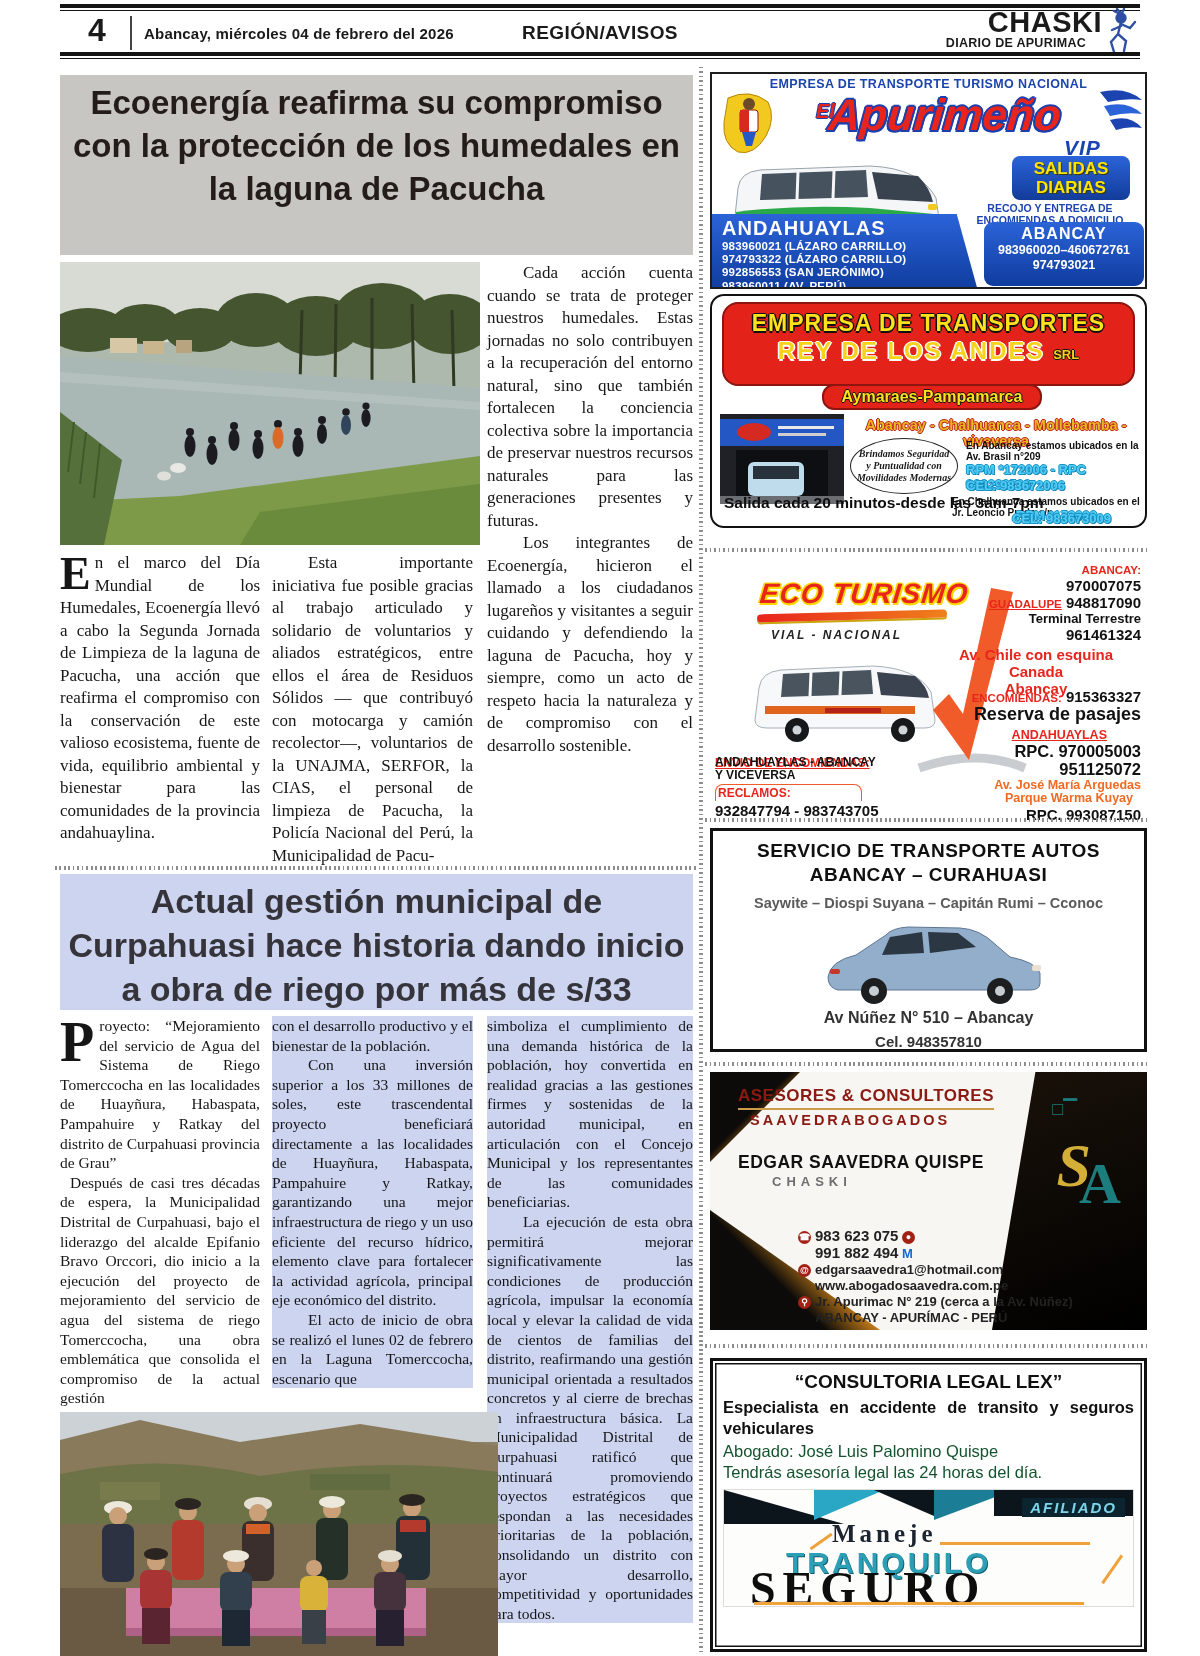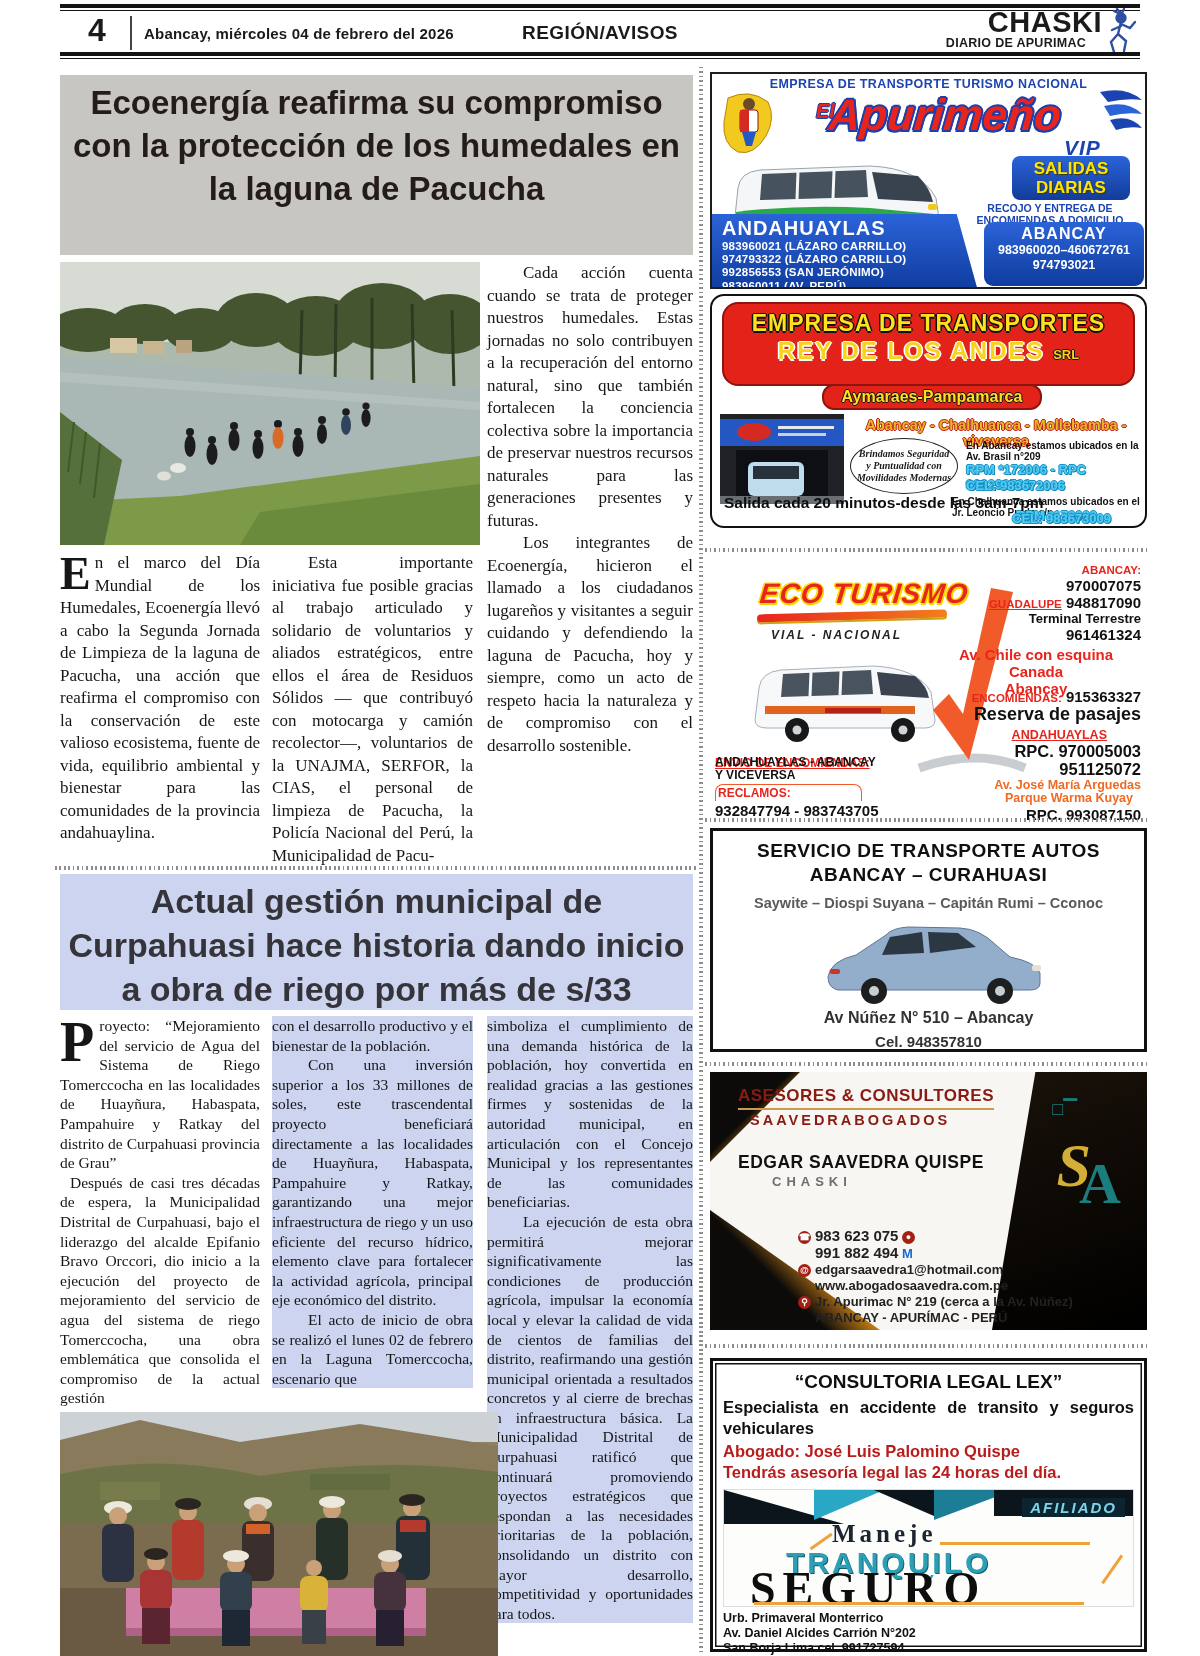--- a/index.html
+++ b/index.html
@@ -114,21 +114,21 @@
   .icn{display:inline-block;width:13px;height:13px;border-radius:50%;background:#a32014;color:#fff;font-size:9px;text-align:center;line-height:13px;margin-right:4px;vertical-align:1px;}
   .mov{color:#1767d2;font-weight:900;}
   .ad5-S{position:absolute;right:56px;top:58px;color:#d4af37;font-family:"Liberation Serif",serif;font-size:62px;font-style:italic;font-weight:700;}
   .ad5-A{position:absolute;right:26px;top:78px;color:#1b7d7d;font-family:"Liberation Serif",serif;font-size:58px;font-weight:700;}
   .ad5-col{position:absolute;right:70px;top:26px;color:#1b7d7d;font-size:18px;}
 
   
   .ad6{left:710px;top:1358px;width:437px;height:294px;border:3px solid #111;box-shadow:inset 0 0 0 2px #fff,inset 0 0 0 3.5px #111;padding:8px 10px;}
   .ad6-title{text-align:center;font-size:19px;font-weight:900;color:#101010;margin-top:2px;}
   .ad6-l1{font-size:16.5px;font-weight:900;color:#101010;text-align:justify;line-height:21px;margin-top:4px;}
-  .bluetxt{color:#b91c1c;font-weight:700;}
+  .bluetxt{color:#14532d;font-weight:400;}
   .ad6-banner{position:relative;margin-top:6px;height:116px;background:#fdfdfb;overflow:hidden;border:1px solid #ddd;}
   .tri{position:absolute;top:0;width:0;height:0;}
   .afiliado{position:absolute;right:8px;top:8px;background:#0c2430;color:#7fd4e8;font-size:15px;font-weight:900;font-style:italic;letter-spacing:2px;padding:1px 8px;
     text-shadow:0 0 1px #0a3a4a;}
   .maneje{position:absolute;left:108px;top:30px;font-family:"Liberation Serif",serif;font-size:25px;font-weight:700;color:#1c2430;letter-spacing:4px;}
   .tranquilo{position:absolute;left:62px;top:56px;color:#2a9fb5;font-size:30px;font-weight:900;letter-spacing:3px;text-shadow:1px 1px 0 #16606e;}
   .ylet{position:absolute;left:198px;top:82px;color:#2a9fb5;font-size:18px;font-weight:900;}
   .seguro{position:absolute;left:26px;top:72px;font-family:"Liberation Serif",serif;font-size:46px;font-weight:900;color:#0d0d0d;letter-spacing:7px;}
   .oline{position:absolute;height:2.5px;background:#f0a23a;}
   .ad6-addr{font-size:12.5px;font-weight:800;line-height:15px;color:#111;margin-top:4px;}
@@ -560,20 +560,15 @@
       <div class="afiliado">AFILIADO</div>
       <div class="oline" style="left:84px;top:50px;width:26px;transform:rotate(-35deg);"></div>
       <div class="oline" style="left:216px;top:52px;width:150px;"></div>
       <div class="maneje">Maneje</div>
       <div class="tranquilo">TRANQUILO</div>
       <div class="ylet">Y</div>
       <div class="seguro">SEGURO</div>
       <div class="oline" style="left:30px;top:112px;width:330px;"></div>
       <div class="oline" style="right:4px;top:78px;width:34px;transform:rotate(-55deg);"></div>
     </div>
-    <div class="ad6-addr">
-      <div>Urb. Primaveral Monterrico</div>
-      <div>Av. Daniel Alcides Carrión N°202</div>
-      <div>San Borja Lima cel. 991727594</div>
-    </div>
   </div>
 
 </div>
 
 </body></html>

